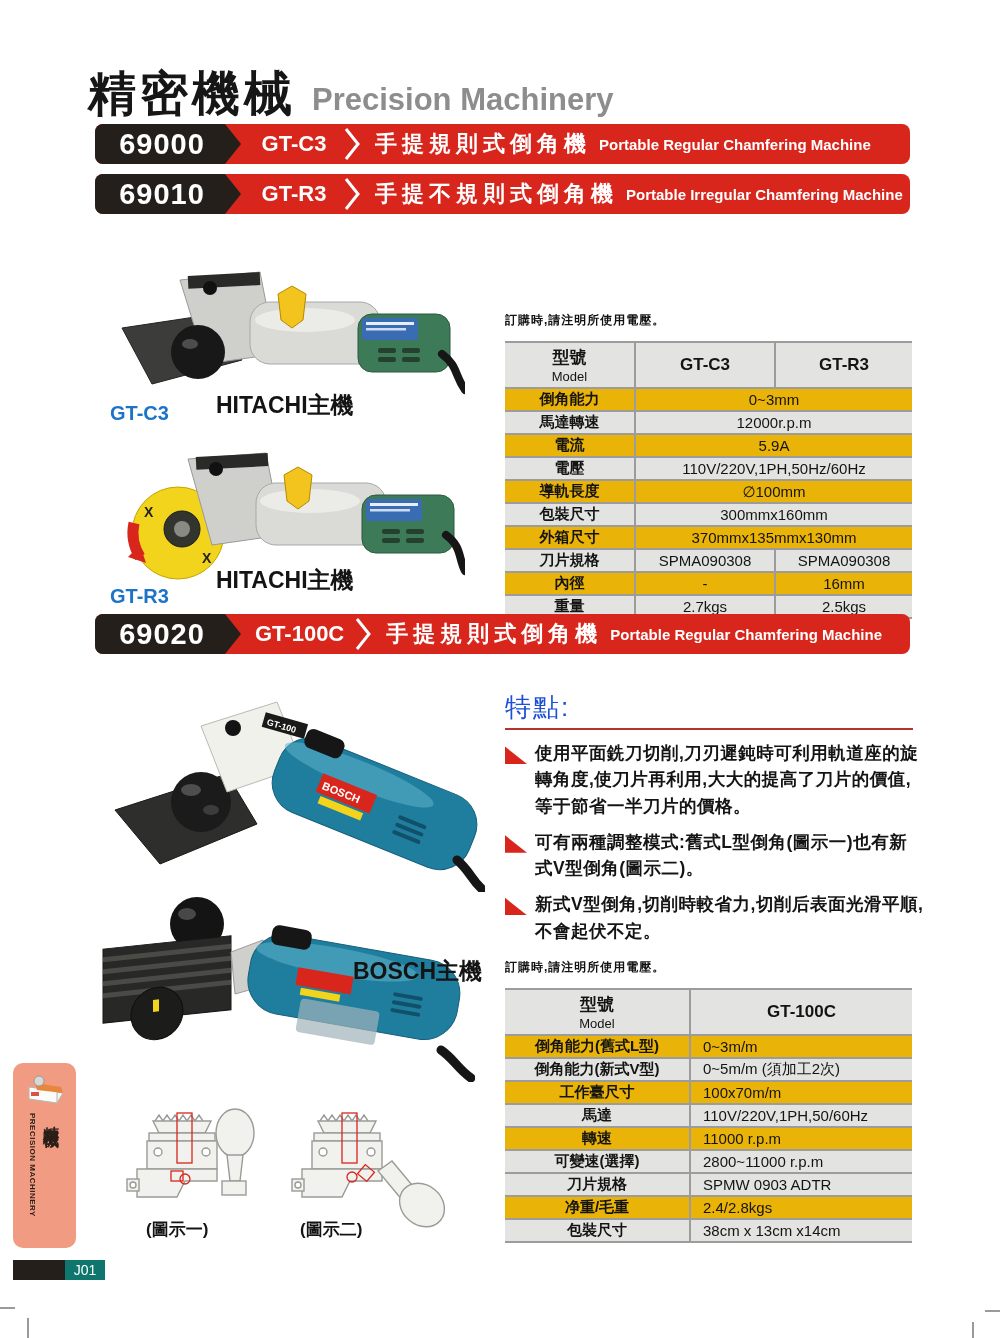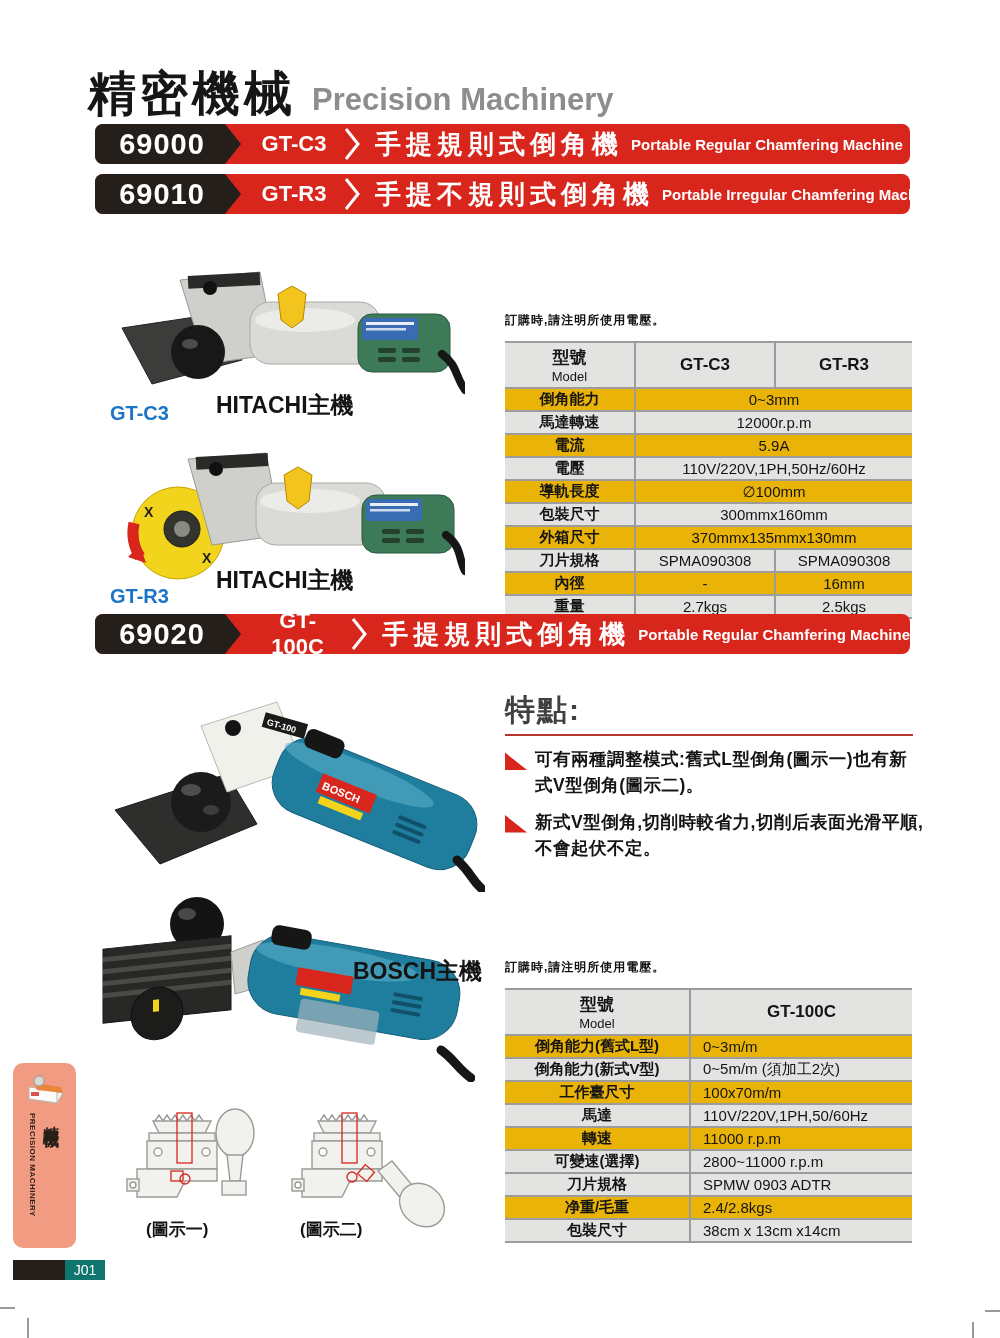--- a/index.html
+++ b/index.html
@@ -14,41 +14,41 @@
 
   
   .banner{left:95px;width:815px;height:40px;background:#d8261d;border-radius:8px;
           display:flex;align-items:center;color:#fff;}
   .code-blk{flex:0 0 146px;height:40px;background:#241f1b;border-radius:8px 0 0 8px;
             clip-path:polygon(0 0,calc(100% - 16px) 0,100% 50%,calc(100% - 16px) 100%,0 100%);
             display:flex;align-items:center;justify-content:center;padding-right:12px;box-sizing:border-box;}
   .code-txt{font-size:29px;font-weight:bold;letter-spacing:1px;}
   .model-txt{font-size:22px;font-weight:bold;margin:0 10px 0 14px;min-width:78px;text-align:center;}
   .chev{margin-right:14px;flex:0 0 auto;}
-  .bn-zh{font-size:26px;font-weight:bold;letter-spacing:5px;white-space:nowrap;}
+  .bn-zh{font-size:22px;font-weight:bold;letter-spacing:5px;white-space:nowrap;}
   .bn-en{font-size:15px;font-weight:bold;margin-left:8px;white-space:nowrap;}
 
   
   .note{font-size:12px;font-weight:bold;letter-spacing:1px;color:#111;}
   .host-cap{font-size:23px;font-weight:bold;color:#141414;}
   .model-cap{font-size:20px;font-weight:bold;color:#1b74c8;}
 
   
   table.spec{border-collapse:collapse;table-layout:fixed;background:#eab308;}
   table.spec th,table.spec td{border-top:2px solid #9c9c9c;border-bottom:2px solid #9c9c9c;
       padding:0 4px;height:21px;font-size:15px;text-align:center;vertical-align:middle;color:#141414;}
   table.spec th{font-weight:bold;}
   table.spec th:not(:first-child),table.spec td{border-left:2px solid #9c9c9c;}
   table.spec tr.g{background:#e3e3e1;}
   table.spec tr.hd th{height:44px;font-size:17px;}
   .hd .sub{font-size:13px;font-weight:normal;}
   table.spec.left td{text-align:left;padding-left:12px;margin-top:12px;}
 
   
-  .feat-head{font-size:30px;font-weight:bold;color:#404040;letter-spacing:2px;}
+  .feat-head{font-size:26px;font-weight:normal;color:#1d4ed8;letter-spacing:2px;}
   .feat-rule{width:408px;height:0;border-bottom:2px solid #b5342c;margin-top:3px;}
   .feat{display:flex;gap:8px;margin-top:10px;width:420px;}
   .tri{flex:0 0 22px;height:19px;margin-top:5px;background:#d8261d;
        clip-path:polygon(0 8%,100% 100%,0 100%);}
   .feat p{margin:0;font-size:17.5px;font-weight:bold;line-height:1.5;letter-spacing:0.5px;color:#141414;}
 
   
   .sb-tab{left:13px;top:1063px;width:63px;height:185px;background:#f09b82;border-radius:10px;
           display:flex;flex-direction:column;align-items:center;padding-top:6px;box-sizing:border-box;}
   .sb-text{display:flex;flex-direction:row;justify-content:center;gap:3px;margin-top:4px;}
@@ -243,20 +243,24 @@
       <rect x="292" y="122" width="30" height="4" rx="2" fill="#11506a"></rect>
     </g>
     <path d="M352,168 C366,180 366,188 378,198" fill="none" stroke="#161616" stroke-width="9" stroke-linecap="round"></path>
   </svg>
 
   <div class="abs" style="left:505px;top:690px;">
     <div class="feat-head">特點:</div>
     <div class="feat-rule"></div>
     <div class="feat">
       <span class="tri"></span>
+      <p>使用平面銑刀切削,刀刃遲鈍時可利用軌道座的旋轉角度,使刀片再利用,大大的提高了刀片的價值,等于節省一半刀片的價格。</p>
+    </div>
+    <div class="feat">
+      <span class="tri"></span>
       <p>可有兩種調整模式:舊式L型倒角(圖示一)也有新式V型倒角(圖示二)。</p>
     </div>
     <div class="feat">
       <span class="tri"></span>
       <p>新式V型倒角,切削時較省力,切削后表面光滑平順,不會起伏不定。</p>
     </div>
   </div>
 
   <svg class="abs" style="left:95px;top:882px;" width="380" height="200" viewBox="0 0 380 200">
     <circle cx="102" cy="42" r="27" fill="#141414"></circle>

